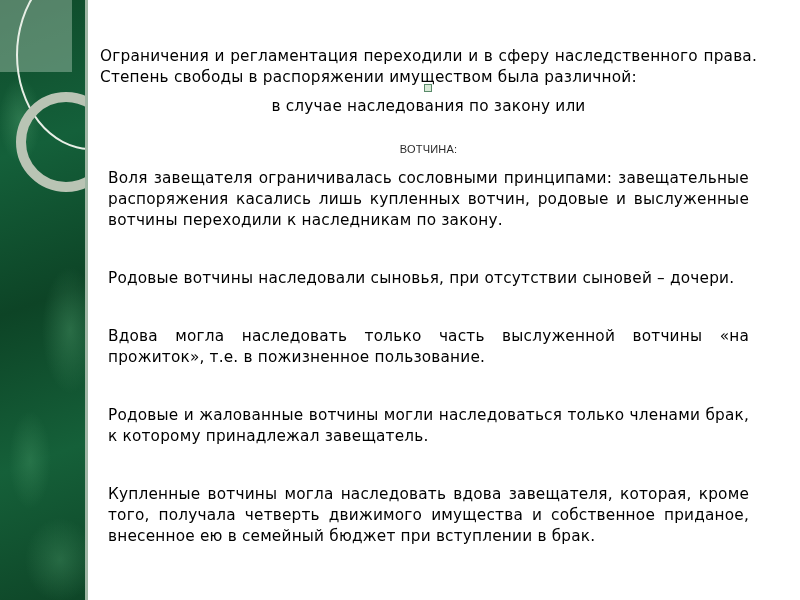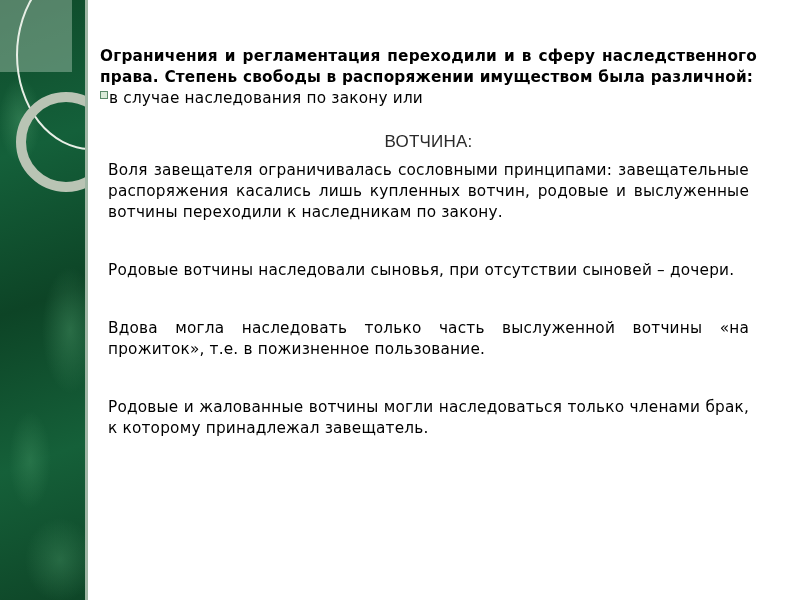--- a/index.html
+++ b/index.html
@@ -32,30 +32,30 @@
     }
     .ring-thick {
       position: absolute; left: 16px; top: 92px; width: 100px; height: 100px;
       border: 10px solid #b9c4b4; border-radius: 50%; box-sizing: border-box;
     }
     .content {
       position: absolute; left: 100px; top: 46px; width: 657px;
       font-size: 15.3px; line-height: 21px; color: #000;
       letter-spacing: 0.2px;
     }
-    .p-just { text-align: justify; text-align-last: auto; margin: 0; font-weight: bold; }
-    .bullet { display: flex; align-items: center; margin: 0; white-space: nowrap; }
+    .p-just { text-align: justify; text-align-last: auto; margin: 0; }
+    .bullet { display: flex; align-items: center; margin: 0; white-space: nowrap; flex-direction: column; }
     .bullet-box {
       display: inline-block; width: 6px; height: 6px;
       border: 1px solid #5a8a6a; background: #d9ead8; margin-right: 1px;
       position: relative; top: -4px;
     }
     .heading {
       text-align: center; margin: 0; margin-top: 22px; color: #2a2a2a;
-      font-family: "Liberation Sans", sans-serif; font-size: 17px;
+      font-family: "Liberation Sans", sans-serif; font-size: 11px;
     }
     .blk { margin: 8px; text-align: justify; }
     .gap { height: 21px; }
   </style>
 </head>
 <body>
 
 <div class="sidebar">
   <div class="tl-panel"></div>
   <div class="ring-thin"></div>
@@ -72,13 +72,14 @@
   <p class="heading">ВОТЧИНА:</p>
 
   <p class="blk">Воля завещателя ограничивалась сословными принципами: завещательные распоряжения касались лишь купленных вотчин, родовые и выслуженные вотчины переходили к наследникам по закону.</p>
   <div class="gap"></div>
   <p class="blk">Родовые вотчины наследовали сыновья, при отсутствии сыновей – дочери.</p>
   <div class="gap"></div>
   <p class="blk">Вдова могла наследовать только часть выслуженной вотчины «на прожиток», т.е. в пожизненное пользование.</p>
   <div class="gap"></div>
   <p class="blk">Родовые и жалованные вотчины могли наследоваться только членами брак, к которому принадлежал завещатель.</p>
   <div class="gap"></div>
+  <p class="blk">Купленные вотчины могла наследовать вдова завещателя, которая, кроме того, получала четверть движимого имущества и собственное приданое, внесенное ею в семейный бюджет при вступлении в брак.</p>
 </div>
 
 </body></html>

